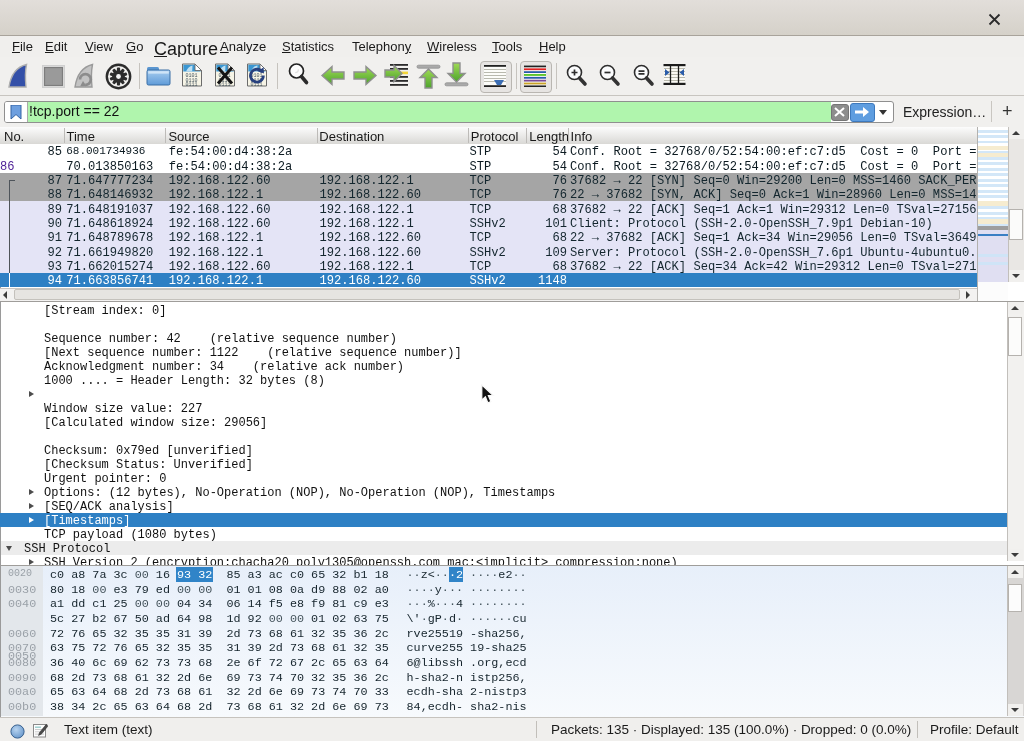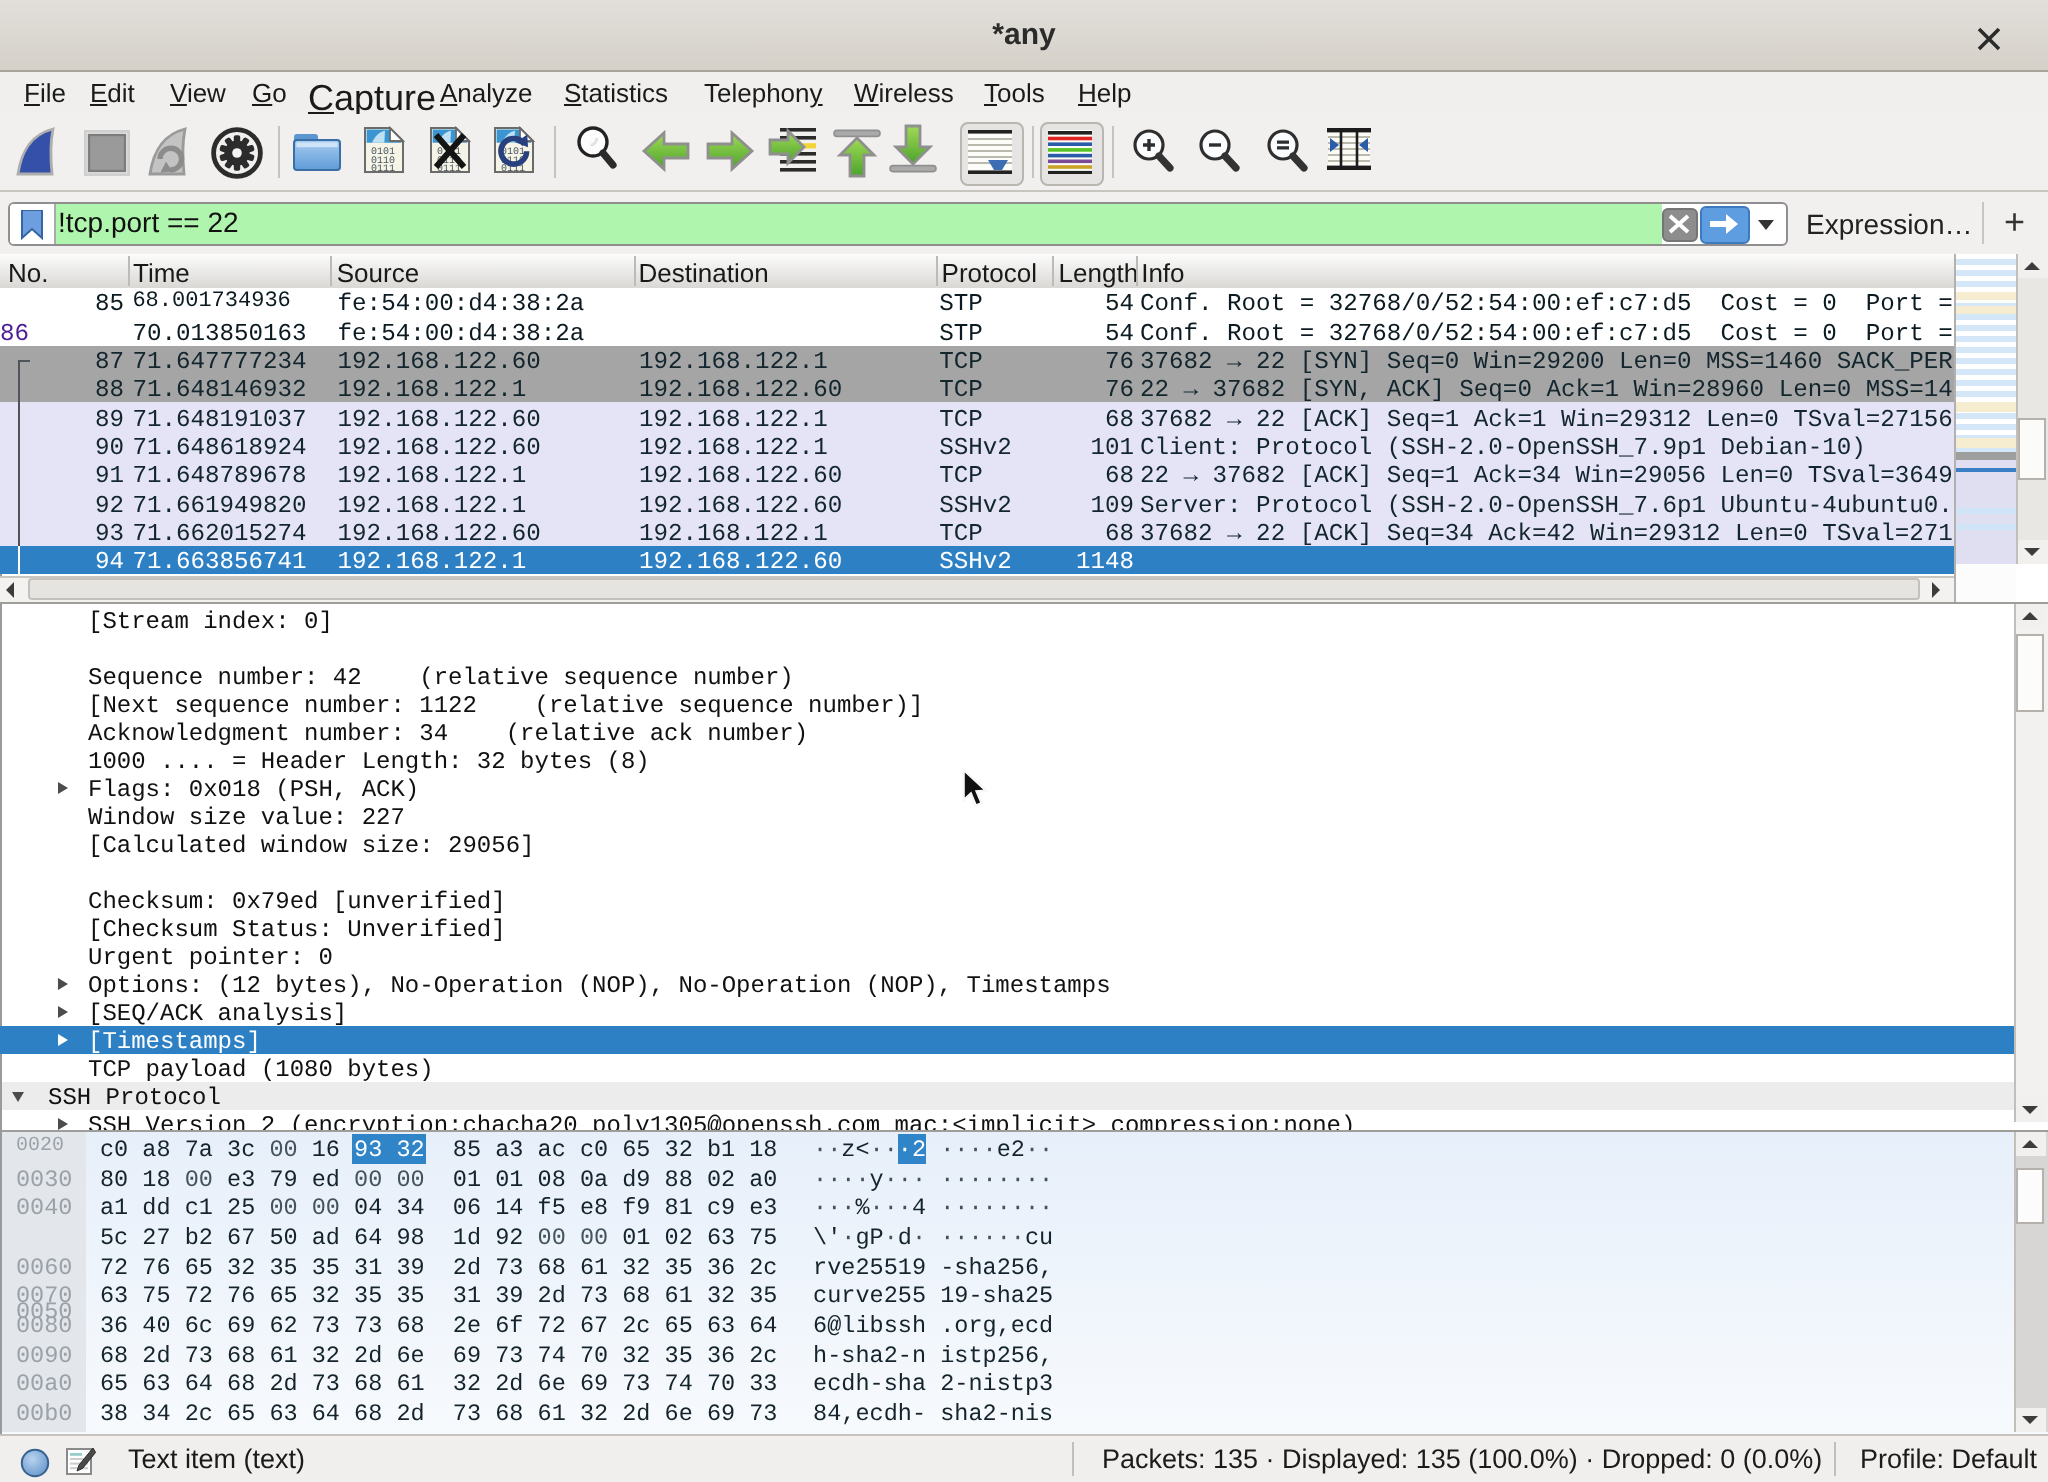--- a/index.html
+++ b/index.html
@@ -8,21 +8,20 @@
 .mono{font-family:"Liberation Mono",monospace;white-space:pre;}
 .tri-r{width:0;height:0;border-left:5px solid #4c4c4c;border-top:3.5px solid transparent;border-bottom:3.5px solid transparent;}
 .tri-d{width:0;height:0;border-top:5px solid #4c4c4c;border-left:3.5px solid transparent;border-right:3.5px solid transparent;}
 .sbarrow-u{width:0;height:0;border-bottom:4.5px solid #3c3c3c;border-left:4px solid transparent;border-right:4px solid transparent;}
 .sbarrow-d{width:0;height:0;border-top:4.5px solid #3c3c3c;border-left:4px solid transparent;border-right:4px solid transparent;}
 .sbarrow-l{width:0;height:0;border-right:4.5px solid #3c3c3c;border-top:4px solid transparent;border-bottom:4px solid transparent;}
 .sbarrow-r{width:0;height:0;border-left:4.5px solid #3c3c3c;border-top:4px solid transparent;border-bottom:4px solid transparent;}
 </style></head><body>
 <div id="win">
 <div class="abs" style="left:0;top:0;width:1024px;height:35px;background:linear-gradient(#e2deda,#d5d1c9);border-bottom:1px solid #a8a39b"></div>
-<div class="abs" style="left:0;top:0;width:1024px;height:35px;line-height:35px;text-align:center;font-size:15px;font-weight:bold;color:#2b2b2b">*any</div>
 <div class="abs" style="left:0;top:36px;width:1024px;height:21px;background:#f0efed"></div>
 <div class="abs" style="left:12px;top:39px;font-size:13px;color:#1a1a1a"><u>F</u>ile</div>
 <div class="abs" style="left:45px;top:39px;font-size:13px;color:#1a1a1a"><u>E</u>dit</div>
 <div class="abs" style="left:85px;top:39px;font-size:13px;color:#1a1a1a"><u>V</u>iew</div>
 <div class="abs" style="left:126px;top:39px;font-size:13px;color:#1a1a1a"><u>G</u>o</div>
 <div class="abs" style="left:154px;top:39px;font-size:18px;color:#1a1a1a"><u>C</u>apture</div>
 <div class="abs" style="left:220px;top:39px;font-size:13px;color:#1a1a1a"><u>A</u>nalyze</div>
 <div class="abs" style="left:282px;top:39px;font-size:13px;color:#1a1a1a"><u>S</u>tatistics</div>
 <div class="abs" style="left:352px;top:39px;font-size:13px;color:#1a1a1a">Telephon<u>y</u></div>
 <div class="abs" style="left:427px;top:39px;font-size:13px;color:#1a1a1a"><u>W</u>ireless</div>
@@ -360,21 +359,20 @@
 <div class="abs sbarrow-l" style="left:3px;top:290.5px"></div>
 <div class="abs sbarrow-r" style="left:966px;top:290.5px"></div>
 <div class="abs" style="left:14px;top:289px;width:946px;height:11px;background:#e6e4e1;border:1px solid #c4c1bc;box-sizing:border-box;border-radius:2px"></div>
 <div class="abs" style="left:0;top:301px;width:1024px;height:264px;background:#ffffff;border-top:1px solid #9f9d9a;border-left:1px solid #9a9a9a;box-sizing:border-box"></div>
 <div class="abs mono" style="left:44px;top:304px;font-size:12px;color:#111111;width:960px;overflow:hidden">[Stream index: 0]</div>
 <div class="abs mono" style="left:44px;top:332px;font-size:12px;color:#111111;width:960px;overflow:hidden">Sequence number: 42    (relative sequence number)</div>
 <div class="abs mono" style="left:44px;top:346px;font-size:12px;color:#111111;width:960px;overflow:hidden">[Next sequence number: 1122    (relative sequence number)]</div>
 <div class="abs mono" style="left:44px;top:360px;font-size:12px;color:#111111;width:960px;overflow:hidden">Acknowledgment number: 34    (relative ack number)</div>
 <div class="abs mono" style="left:44px;top:374px;font-size:12px;color:#111111;width:960px;overflow:hidden">1000 .... = Header Length: 32 bytes (8)</div>
 <div class="abs tri-r" style="left:29px;top:390.5px"></div>
-<div class="abs mono" style="left:44px;top:388px;font-size:12px;color:#111111;width:960px;overflow:hidden">Flags: 0x018 (PSH, ACK)</div>
 <div class="abs mono" style="left:44px;top:402px;font-size:12px;color:#111111;width:960px;overflow:hidden">Window size value: 227</div>
 <div class="abs mono" style="left:44px;top:416px;font-size:12px;color:#111111;width:960px;overflow:hidden">[Calculated window size: 29056]</div>
 <div class="abs mono" style="left:44px;top:444px;font-size:12px;color:#111111;width:960px;overflow:hidden">Checksum: 0x79ed [unverified]</div>
 <div class="abs mono" style="left:44px;top:458px;font-size:12px;color:#111111;width:960px;overflow:hidden">[Checksum Status: Unverified]</div>
 <div class="abs mono" style="left:44px;top:472px;font-size:12px;color:#111111;width:960px;overflow:hidden">Urgent pointer: 0</div>
 <div class="abs tri-r" style="left:29px;top:488.5px"></div>
 <div class="abs mono" style="left:44px;top:486px;font-size:12px;color:#111111;width:960px;overflow:hidden">Options: (12 bytes), No-Operation (NOP), No-Operation (NOP), Timestamps</div>
 <div class="abs tri-r" style="left:29px;top:502.5px"></div>
 <div class="abs mono" style="left:44px;top:500px;font-size:12px;color:#111111;width:960px;overflow:hidden">[SEQ/ACK analysis]</div>
 <div class="abs" style="left:0;top:513px;width:1008px;height:14px;background:#2e80c4"></div>

